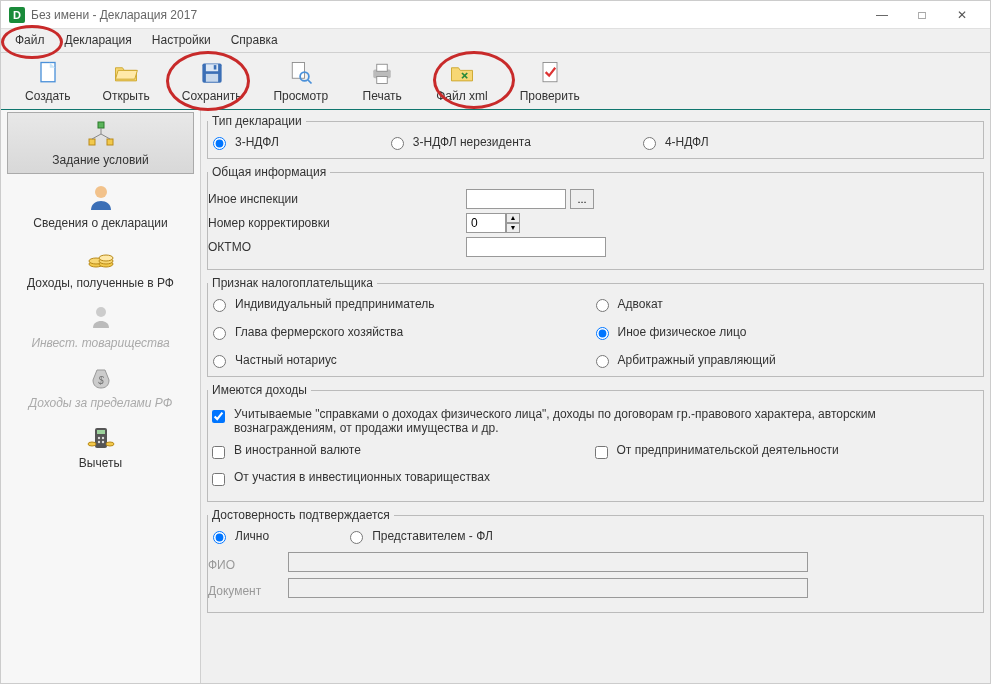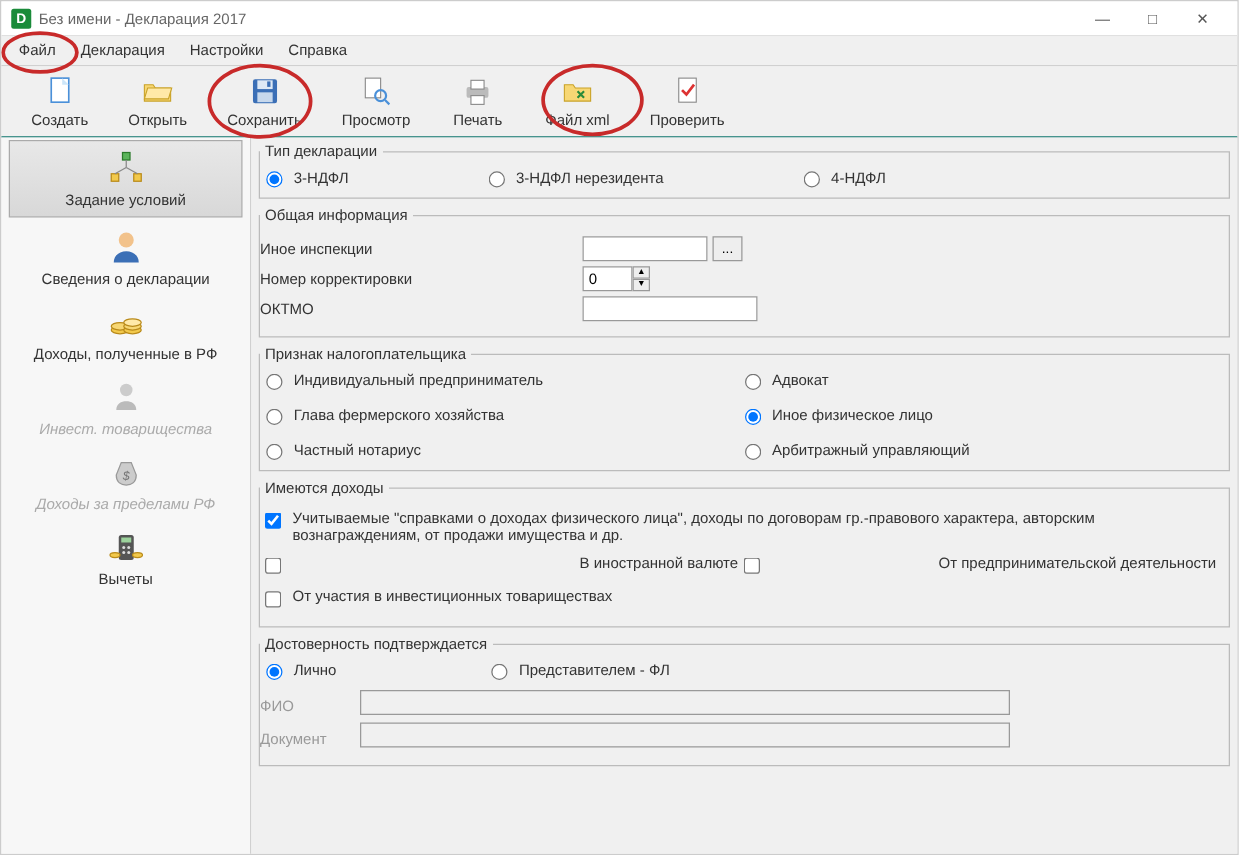--- a/index.html
+++ b/index.html
@@ -32,21 +32,21 @@
   input[type="text"] { background: #fff; border: 1px solid #999; height: 20px; padding: 0 4px; font-size: 12px; }
   .smallinput { width: 100px; }
   .btn-ellipsis { width: 24px; height: 20px; margin-left: 4px; border: 1px solid #999; background: #eee; cursor: pointer; font-size: 11px; }
   .spinner { display: flex; align-items: center; }
   .spinner input { width: 40px; }
   .spinbtns { display: flex; flex-direction: column; height: 20px; }
   .spinbtns button { width: 14px; height: 10px; border: 1px solid #999; background: #eee; font-size: 7px; line-height: 6px; padding: 0; cursor: pointer; }
   .wide { width: 520px; }
   .checkrow { display: flex; align-items: flex-start; gap: 6px; margin: 4px 0; }
   .twocol { display: flex; }
-  .twocol .half { flex: 1; justify-content: space-between; }
+  .twocol .half { flex: 1; }
   .fieldrow { display: flex; align-items: flex-end; margin: 6px 0; }
   .fieldrow .flabel { width: 80px; color: #999; }
   .circle-annot { position: absolute; border: 3px solid #c82a2a; border-radius: 50%; pointer-events: none; }
   .circle1 { left: 0px; top: 24px; width: 62px; height: 34px; }
   .circle2 { left: 165px; top: 50px; width: 84px; height: 60px; }
   .circle3 { left: 432px; top: 50px; width: 82px; height: 58px; }
 </style>
 </head>
 <body>
 
@@ -280,21 +280,21 @@
           </div>
         </div>
         <div class="checkrow">
           <input type="checkbox" style="">
           <span>От участия в инвестиционных товариществах</span>
         </div>
       </fieldset>
 
       <fieldset>
         <legend>Достоверность подтверждается</legend>
-        <div class="radiocols" style="gap:119px; margin-bottom:8px">
+        <div class="radiocols" style="gap:76px; margin-bottom:8px">
           <label>
               <input type="radio" name="confirm" checked="" style="">
               <span>Лично</span>
             </label>
           <label>
               <input type="radio" name="confirm" style="">
               <span>Представителем - ФЛ</span>
             </label>
         </div>
         <div class="fieldrow">

